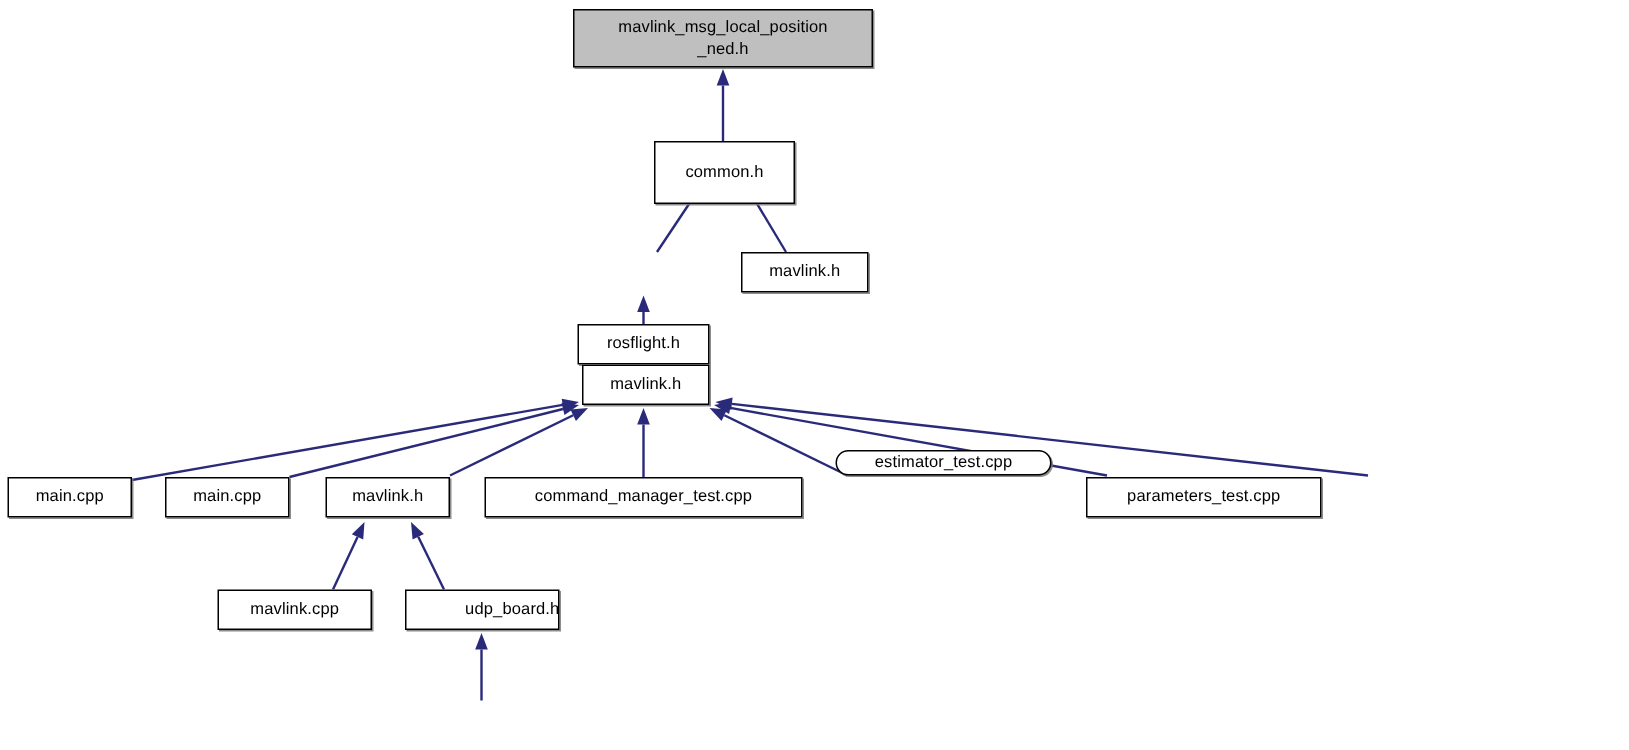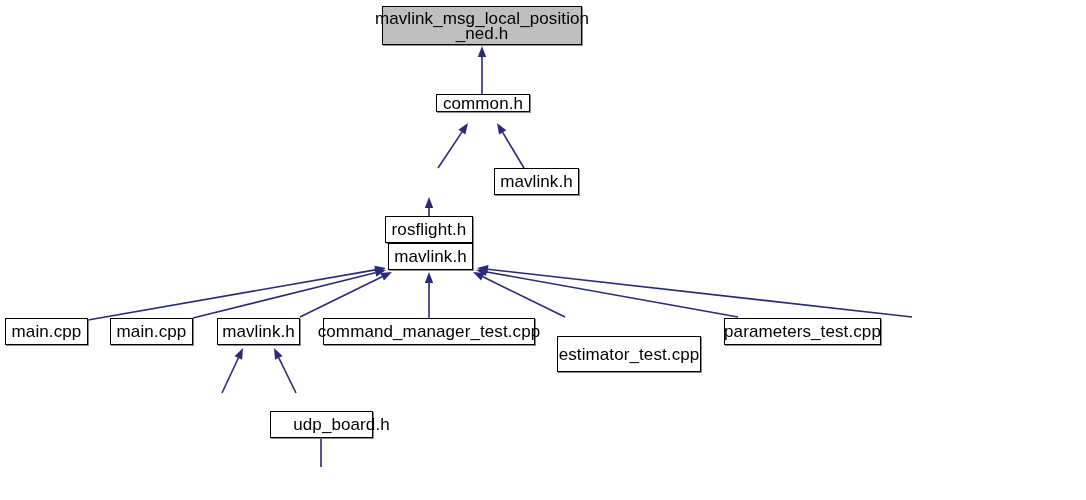--- a/index.html
+++ b/index.html
@@ -27,21 +27,21 @@
   .node {
     position: absolute;
     box-sizing: border-box;
     background: #ffffff;
     border: 1px solid #000000;
     display: flex;
     align-items: center;
     justify-content: center;
     text-align: center;
     color: #000000;
-    font-size: 17px;
+    font-size: 11px;
     line-height: 15px;
     letter-spacing: 0.1px;
     white-space: pre-line;
     box-shadow: 1px 1px 0 rgba(120,120,120,0.85);
     cursor: pointer;
   }
   .node.root {
     background: #bfbfbf;
     border: 1px solid #000000;
   }
@@ -79,24 +79,25 @@
       <polygon points="477,268 488.4010000951088,265.05768852238117 487.4607396881307,273.40489825779986" fill="#2a2a7a"></polygon>
       <line x1="222" y1="393" x2="238.34825988135765" y2="357.96801453994794" stroke="#2a2a7a" stroke-width="1.6"></line>
       <polygon points="243,348 242.15422906933776,359.74413349433866 234.54229069337754,356.19189558555723" fill="#2a2a7a"></polygon>
       <line x1="296" y1="393" x2="278.83131145205436" y2="357.8822279701112" stroke="#2a2a7a" stroke-width="1.6"></line>
       <polygon points="274,348 282.604525767915,356.03754541569043 275.05809713619374,359.726910524532" fill="#2a2a7a"></polygon>
       <line x1="321" y1="467" x2="321" y2="433" stroke="#2a2a7a" stroke-width="1.6"></line>
       <polygon points="321,422 325.2,433 316.8,433" fill="#2a2a7a"></polygon>
     </svg>
 <div class="node root" style="left: 382px; top: 6px; width: 200px; height: 39px;"><span class="label">mavlink_msg_local_position
 _ned.h</span></div>
-    <div class="node" style="left: 436px; top: 94px; width: 94px; height: 18px;"><span class="label">common.h</span></div>
+    <div class="node" style="left: 436px; top: 94px; width: 94px; height: 42px;"><span class="label">common.h</span></div>
     <div class="node" style="left: 385px; top: 168px; width: 88px; height: 27px; margin-top: 48px;"><span class="label">rosflight.h</span></div>
     <div class="node" style="left: 494px; top: 168px; width: 85px; height: 27px;"><span class="label">mavlink.h</span></div>
     <div class="node" style="left: 388px; top: 243px; width: 85px; height: 27px;"><span class="label">mavlink.h</span></div>
     <div class="node" style="left: 5px; top: 318px; width: 83px; height: 27px;"><span class="label">main.cpp</span></div>
     <div class="node" style="left: 110px; top: 318px; width: 83px; height: 27px;"><span class="label">main.cpp</span></div>
     <div class="node" style="left: 217px; top: 318px; width: 83px; height: 27px;"><span class="label">mavlink.h</span></div>
     <div class="node" style="left: 323px; top: 318px; width: 212px; height: 27px;"><span class="label">command_manager_test.cpp</span></div>
-    <div class="node" style="left: 557px; top: 336px; width: 144px; height: 36px;"><span class="label">estimator_test.cpp</span></div>
+    <div class="node" style="left: 557px; top: 300px; width: 144px; height: 17px; border-radius: 12px;"><span class="label">estimator_test.cpp</span></div>
     <div class="node" style="left: 724px; top: 318px; width: 157px; height: 27px;"><span class="label">parameters_test.cpp</span></div>
-    <div class="node" style="left: 270px; top: 411px; width: 103px; height: 27px; padding-left: 40px;"><span class="label">udp_board.h</span></div>
+    <div class="node" style="left: 145px; top: 393px; width: 103px; height: 27px;"><span class="label">mavlink.cpp</span></div>
+    <div class="node" style="left: 270px; top: 393px; width: 103px; height: 27px; padding-left: 40px;"><span class="label">udp_board.h</span></div>
   </div>
 
 </body></html>

